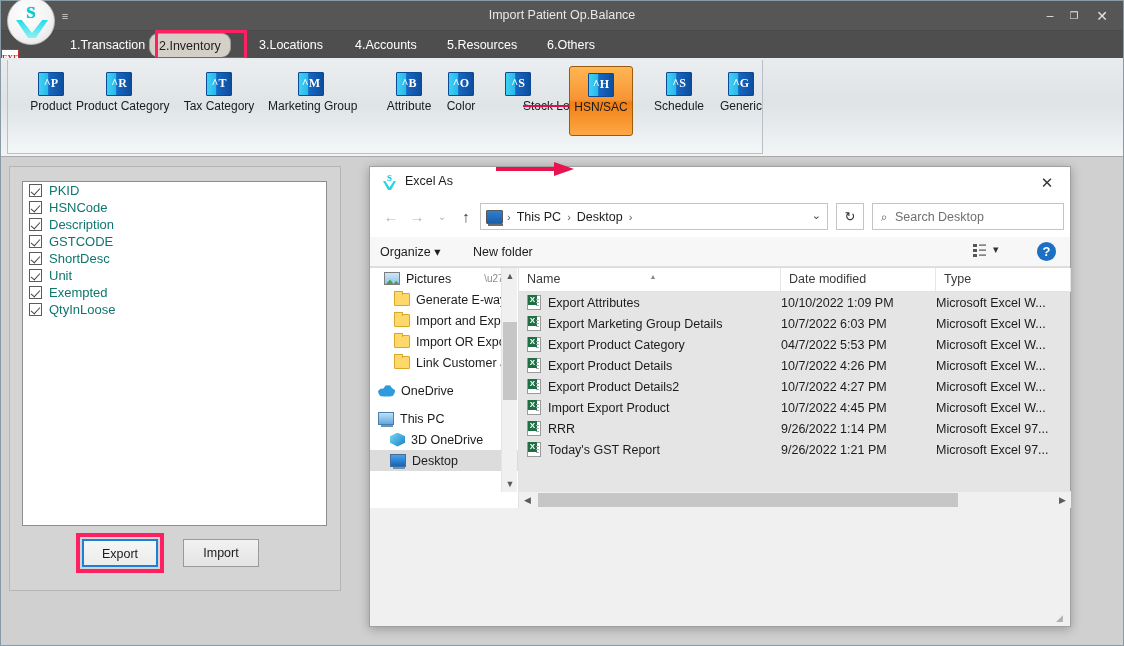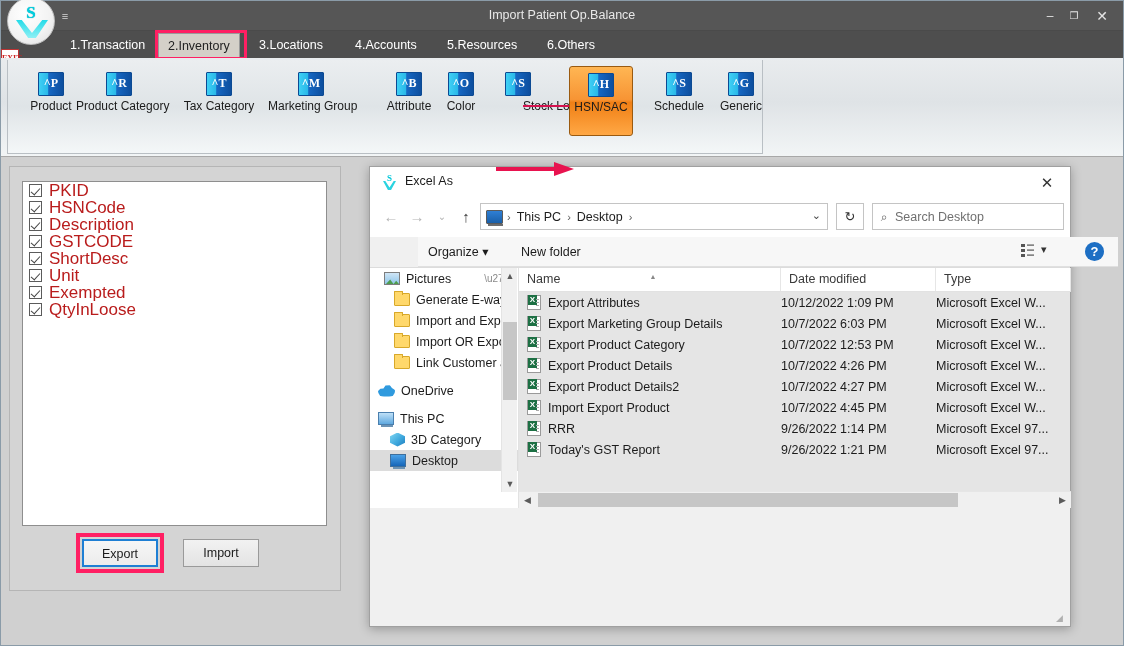--- a/index.html
+++ b/index.html
@@ -176,21 +176,21 @@
   .cb {
     width: 13px; height: 13px; border: 1px solid #5b5b5b; background: #ffffff;
     position: relative; flex: none;
   }
   .cb::after {
     content: ""; position: absolute; left: 3px; top: 1px;
     width: 4px; height: 8px;
     border: solid #444; border-width: 0 1.6px 1.6px 0;
     transform: rotate(42deg);
   }
-  .field-label { font-size: 17px; color: #b91c1c; }
+  .field-label { font-size: 13px; color: #0f766e; }
 
   .btn-std {
     position: absolute; height: 28px; width: 76px;
     background: linear-gradient(#f2f2f2, #e3e3e3);
     border: 1px solid #9a9a9a;
     font-size: 12.5px; color: #1a1a1a;
     text-align: center; line-height: 26px; cursor: default;
   }
   #export-btn { left: 72px; top: 372px; background: linear-gradient(#f6f6f6,#ececec); border: 2px solid #1e7fd4; }
   #import-btn { left: 173px; top: 372px; }
@@ -282,21 +282,21 @@
     display: flex; align-items: center;
   }
   #search-ico {
     width: 22px; text-align: center; font-size: 12px; color: #6b6b6b;
   }
   #search-placeholder { font-size: 12.5px; color: #707070; }
 
   
   #cmdbar {
     position: absolute; left: 0; top: 70px; width: 700px; height: 30px;
-    background: #f7f7f7; border-bottom: 1px solid #e0e0e0; margin-left: 48px;
+    background: #f7f7f7; border-bottom: 1px solid #e0e0e0;
   }
   #organize-btn {
     position: absolute; left: 10px; top: 5px; height: 20px;
     font-size: 12.5px; color: #1c1c1c; line-height: 20px; cursor: default;
   }
   #newfolder-btn {
     position: absolute; left: 103px; top: 5px; height: 20px;
     font-size: 12.5px; color: #1c1c1c; line-height: 20px; cursor: default;
   }
   #viewmode-btn {
@@ -464,21 +464,21 @@
     </div>
     <div id="qat-arrow">≡</div>
     <div id="window-title">Import Patient Op.Balance</div>
     <div class="wbtn" id="btn-min">–</div>
     <div class="wbtn" id="btn-max">❐</div>
     <div class="wbtn" id="btn-close">✕</div>
   </div>
 
   <div id="tabstrip">
     <div class="tab" style="left:60px;">1.Transaction</div>
-    <div class="tab selected" style="left:157px;">2.Inventory</div>
+    <div class="tab selected" style="left:148px;border-radius:9px;">2.Inventory</div>
     <div class="tab" style="left:249px;">3.Locations</div>
     <div class="tab" style="left:345px;">4.Accounts</div>
     <div class="tab" style="left:437px;">5.Resources</div>
     <div class="tab" style="left:537px;">6.Others</div>
     <div class="tab-highlight" style="left:154px; top:-1px; width:92px; height:30px;"></div>
 
     <div class="topicon" id="ic-help">?</div>
     <div class="topicon" id="ic-doc">
       <div class="l" style="top:3px;"></div>
         <div class="l" style="top:6px;"></div>
@@ -709,21 +709,21 @@
         <div class="tree-row" style="padding-left:8px; margin-top:7px;">
           <span class="ic-onedrive"></span>
           <span>OneDrive</span>
         </div>
         <div class="tree-row" style="padding-left:8px; margin-top:7px;">
           <span class="ic-pc"></span>
           <span>This PC</span>
         </div>
         <div class="tree-row" style="padding-left:20px;">
           <span class="ic-3d"></span>
-          <span>3D Category</span>
+          <span>3D OneDrive</span>
         </div>
         <div class="tree-row selected" style="padding-left:20px;">
           <span class="ic-desktop"></span>
           <span>Desktop</span>
         </div>
 
         <div id="nav-scroll">
           <div class="sb-up">▲</div>
           <div class="sb-thumb"></div>
           <div class="sb-dn">▼</div>
@@ -736,37 +736,37 @@
           <div class="colh" id="col-date">Date modified</div>
           <div class="colh" id="col-type">Type</div>
         </div>
 
         <div id="file-rows">
           <div class="frow">
             <div class="fcell-name">
               <span class="ic-xls"></span>
               <span>Export Attributes</span>
             </div>
-            <div class="fcell-date">10/12/2022 1:09 PM</div>
+            <div class="fcell-date">10/10/2022 1:09 PM</div>
             <div class="fcell-type">Microsoft Excel W...</div>
           </div>
           <div class="frow">
             <div class="fcell-name">
               <span class="ic-xls"></span>
               <span>Export Marketing Group Details</span>
             </div>
             <div class="fcell-date">10/7/2022 6:03 PM</div>
             <div class="fcell-type">Microsoft Excel W...</div>
           </div>
           <div class="frow">
             <div class="fcell-name">
               <span class="ic-xls"></span>
               <span>Export Product Category</span>
             </div>
-            <div class="fcell-date">10/7/2022 12:53 PM</div>
+            <div class="fcell-date">04/7/2022 5:53 PM</div>
             <div class="fcell-type">Microsoft Excel W...</div>
           </div>
           <div class="frow">
             <div class="fcell-name">
               <span class="ic-xls"></span>
               <span>Export Product Details</span>
             </div>
             <div class="fcell-date">10/7/2022 4:26 PM</div>
             <div class="fcell-type">Microsoft Excel W...</div>
           </div>

